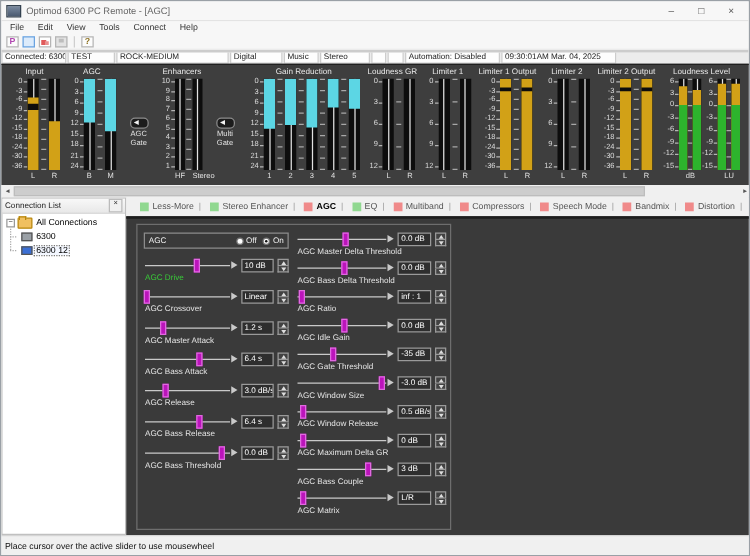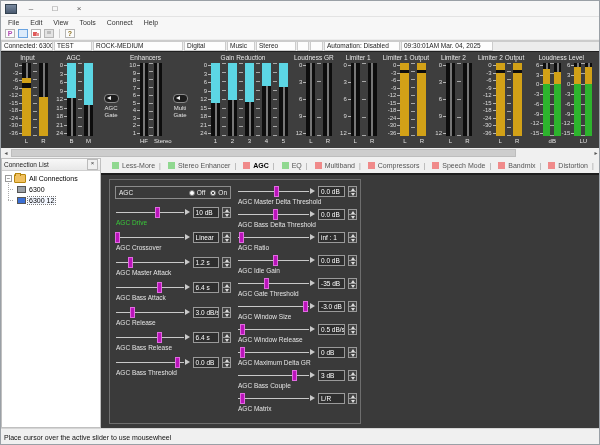--- a/index.html
+++ b/index.html
@@ -117,20 +117,21 @@
   
   .statusbar{position:absolute;top:427px;left:0;width:600px;height:18px;background:#f0f0f0;border-top:1px solid #d5d5d5;display:flex;align-items:center;padding-left:3px;font-size:7px;color:#111;box-sizing:border-box;}
 </style>
 </head>
 <body>
 
 <div class="win">
 
   <div class="titlebar">
     <div class="appicon"></div>
+    <div class="title">Optimod 6300 PC Remote - [AGC]</div>
     <div class="winbtn">–</div>
     <div class="winbtn">□</div>
     <div class="winbtn">×</div>
   </div>
 
   <div class="menubar">
       <span class="mitem">File</span>
       <span class="mitem">Edit</span>
       <span class="mitem">View</span>
       <span class="mitem">Tools</span>

